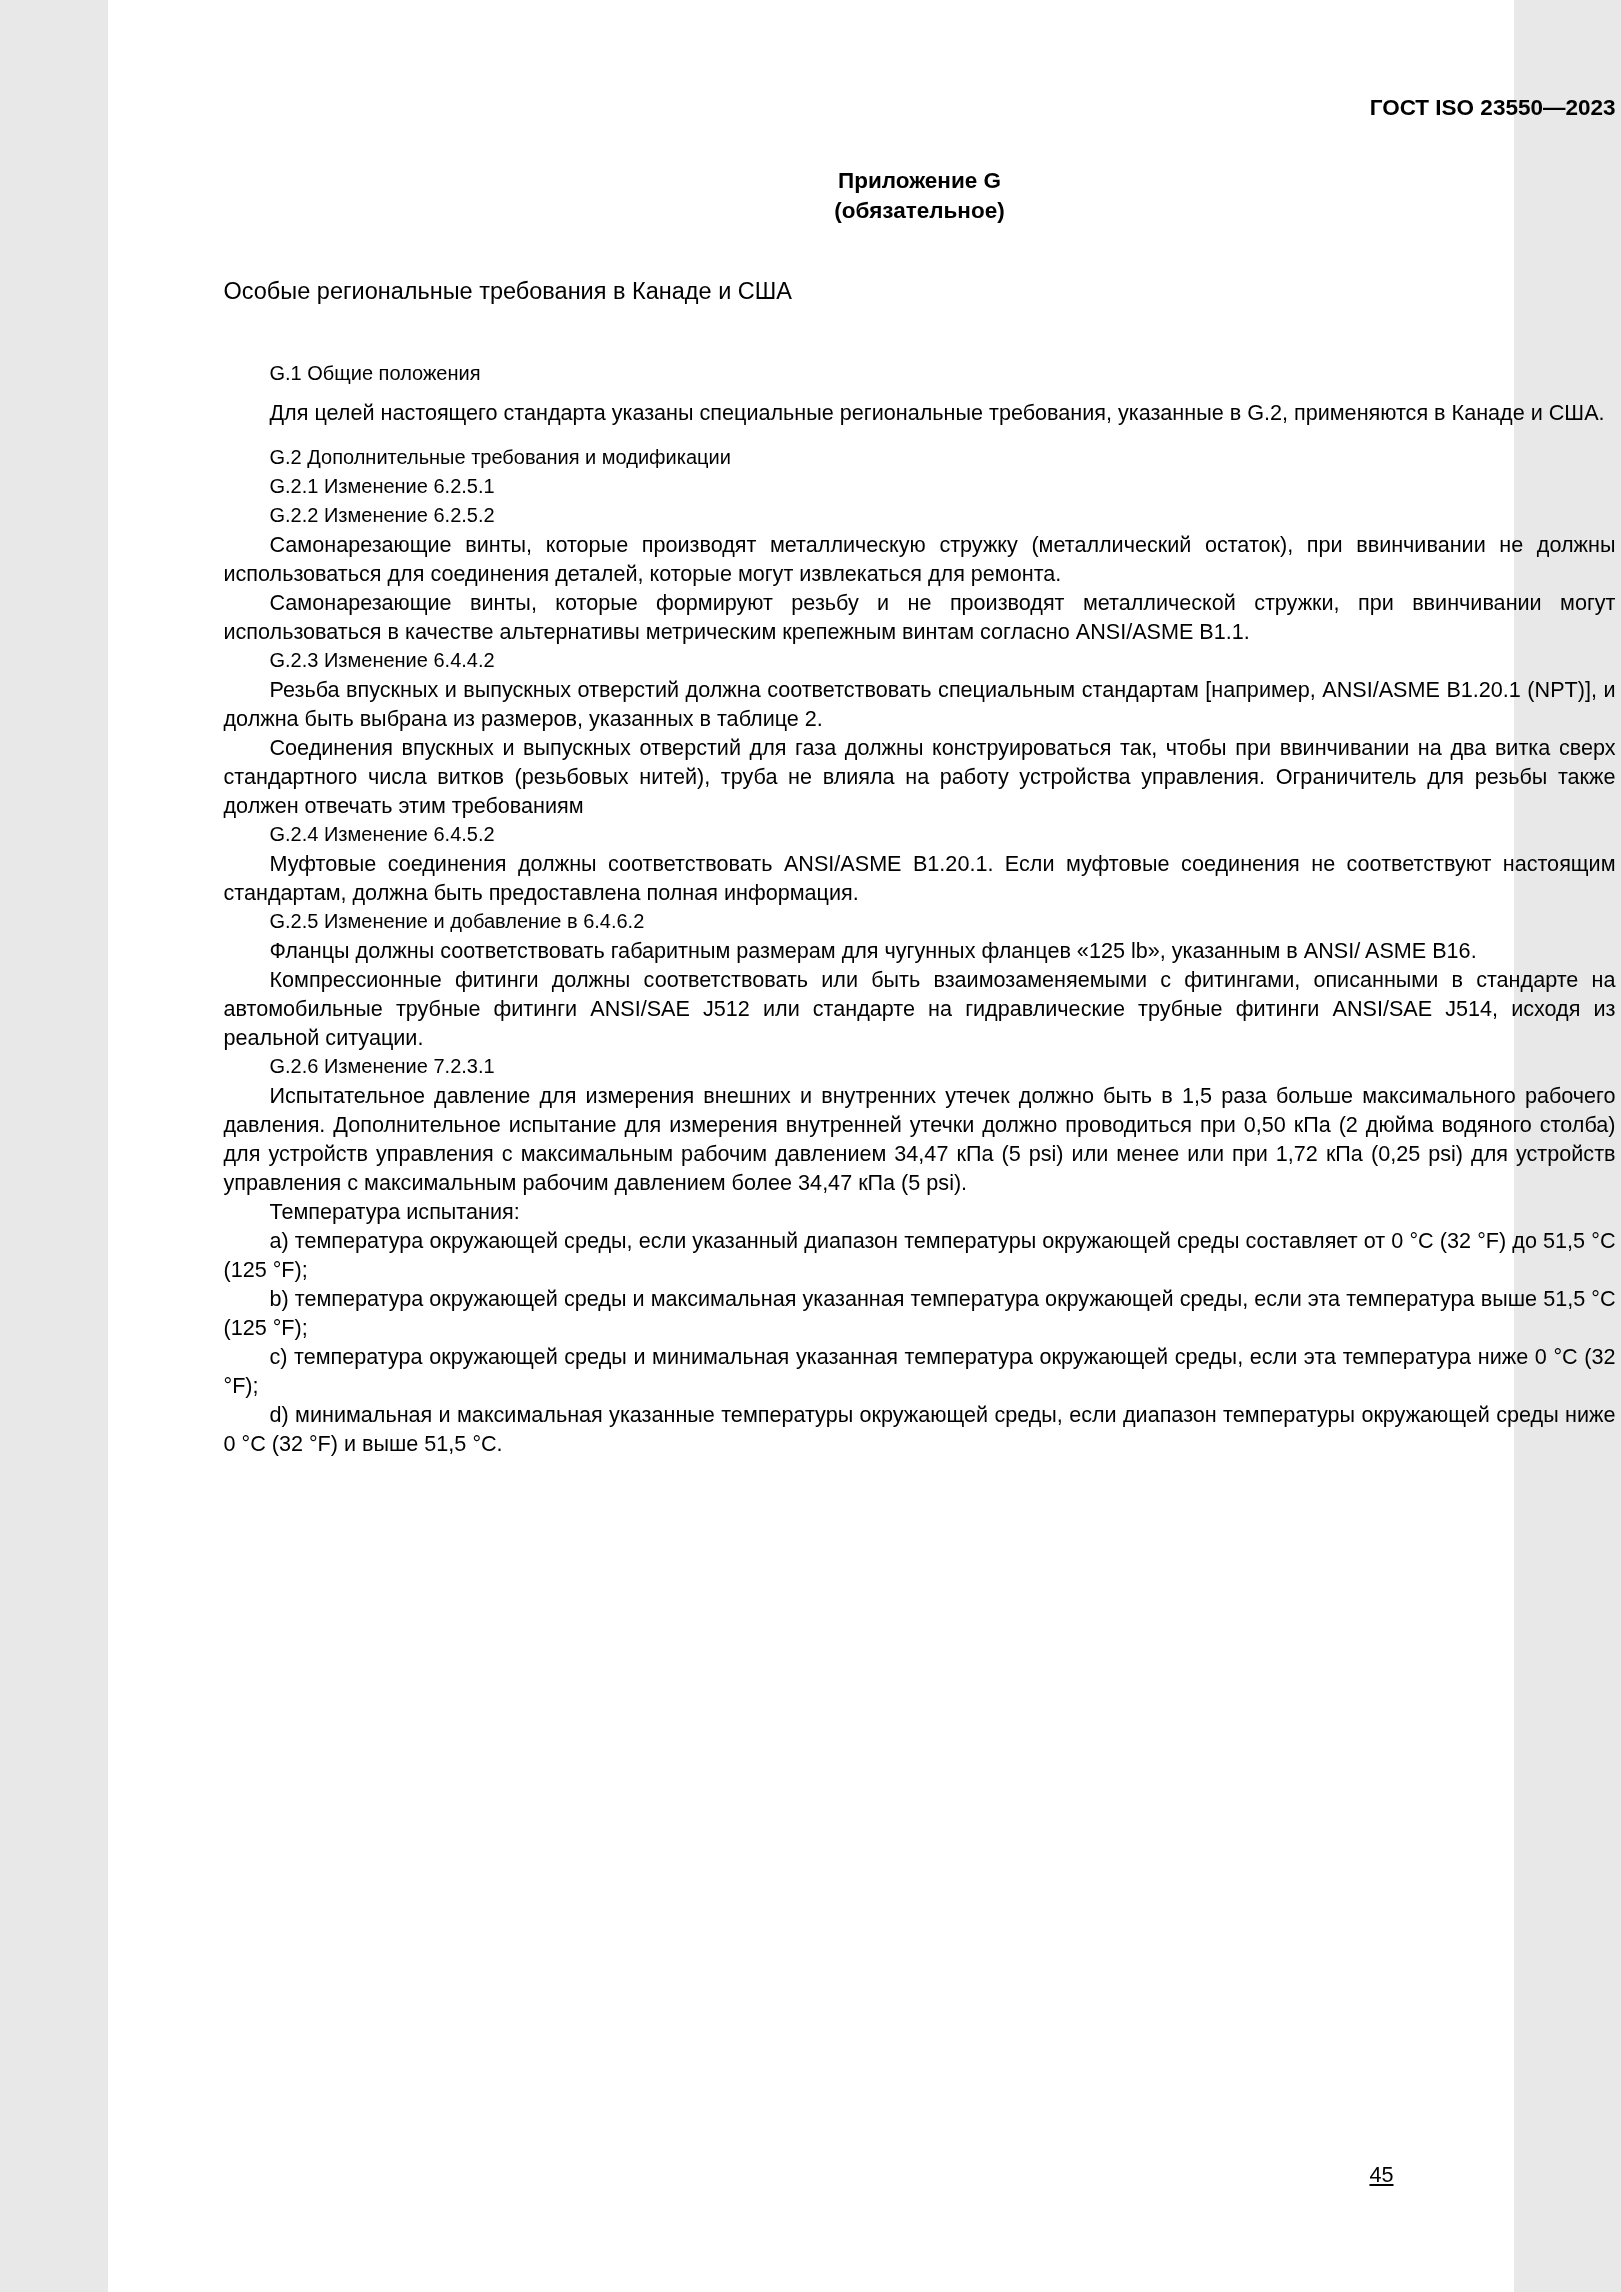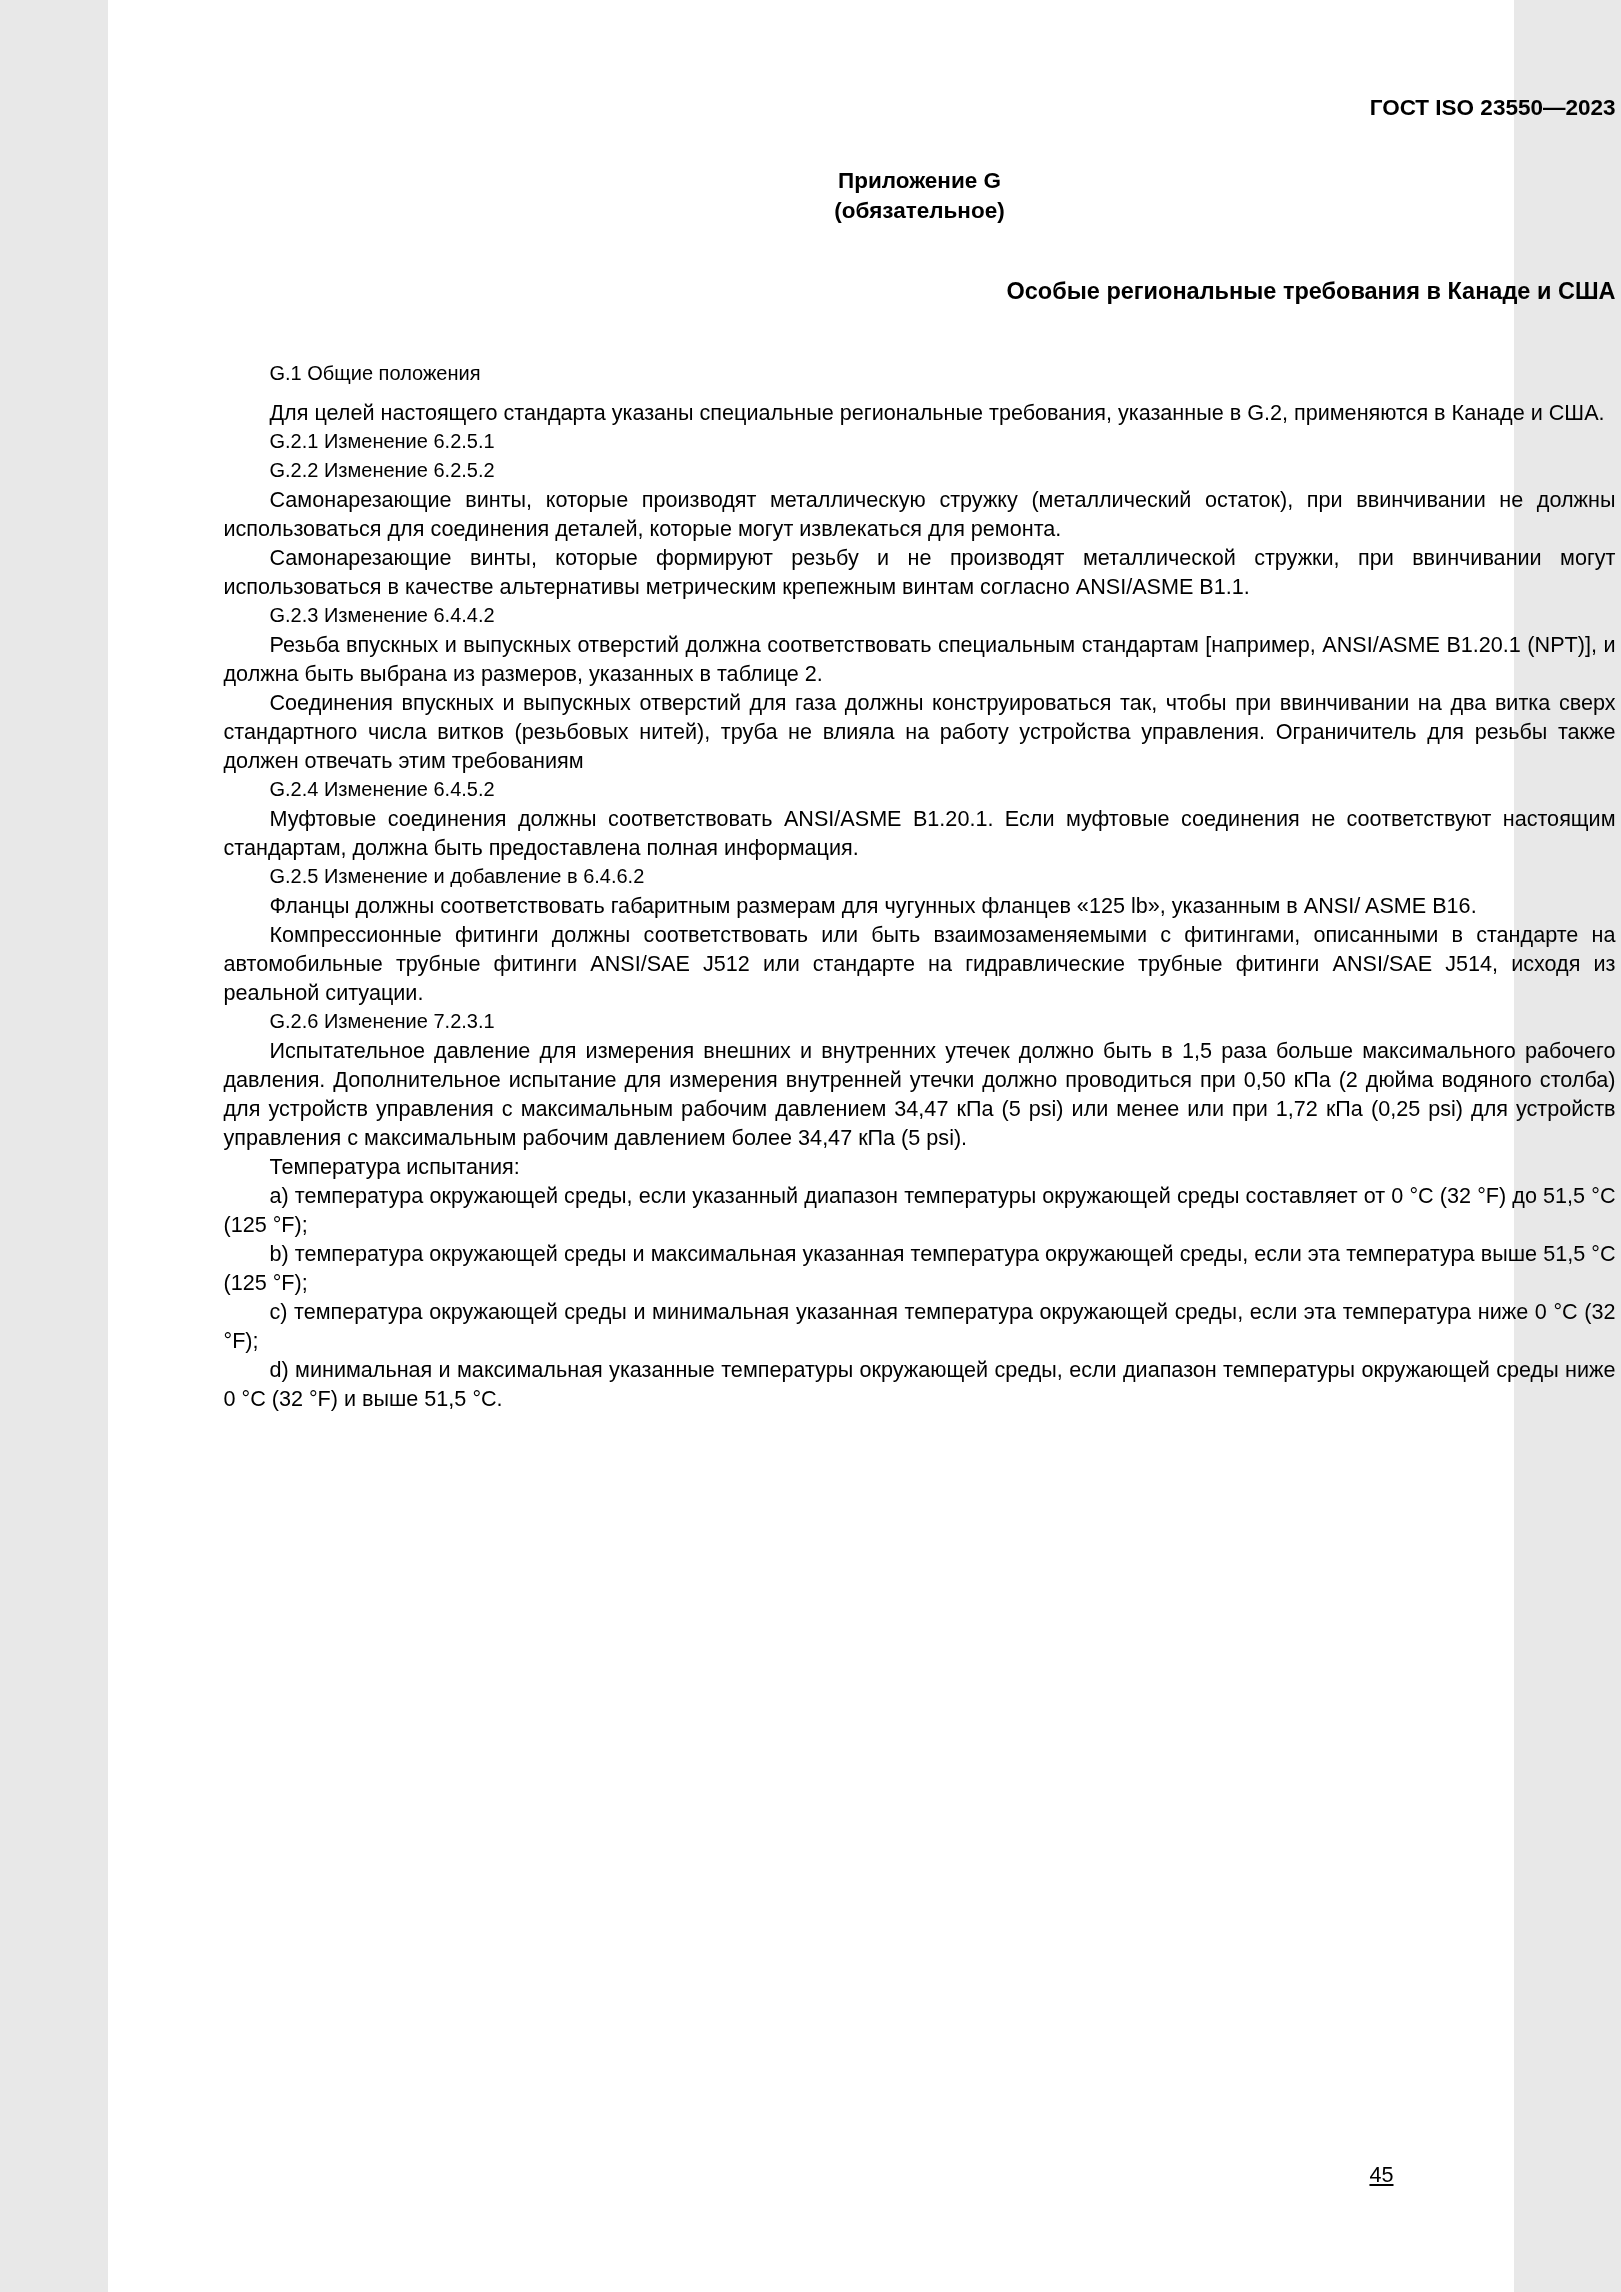--- a/index.html
+++ b/index.html
@@ -28,22 +28,22 @@
   }
   .appendix-label,
   .appendix-kind {
     text-align: center;
     font-weight: bold;
     font-size: 22.5px;
     line-height: 30px;
     margin: 0;
   }
   .doc-title {
-    text-align: right;
-    font-weight: bold;
+    text-align: left;
+    font-weight: normal;
     font-size: 23.5px;
     line-height: 29px;
     margin: 51px 0 53px 0;
   }
   .h {
     font-weight: normal;
     font-size: 20px;
     line-height: 29px;
     text-indent: 46px;
     text-align: left;
@@ -76,20 +76,21 @@
     <p class="doc-header">ГОСТ ISO 23550—2023</p>
 
     <p class="appendix-label">Приложение G</p>
     <p class="appendix-kind">(обязательное)</p>
 
     <p class="doc-title">Особые региональные требования в Канаде и США</p>
 
     <p class="h spaced-bottom">G.1 Общие положения</p>
     <p class="p">Для целей настоящего стандарта указаны специальные региональные требования, указанные в G.2, применяются в Канаде и США.</p>
 
+    <p class="h spaced-top">G.2 Дополнительные требования и модификации</p>
 
     <p class="h">G.2.1 Изменение 6.2.5.1</p>
 
     <p class="h">G.2.2 Изменение 6.2.5.2</p>
     <p class="p">Самонарезающие винты, которые производят металлическую стружку (металлический остаток), при ввинчивании не должны использоваться для соединения деталей, которые могут извлекаться для ремонта.</p>
     <p class="p">Самонарезающие винты, которые формируют резьбу и не производят металлической стружки, при ввинчивании могут использоваться в качестве альтернативы метрическим крепежным винтам согласно ANSI/ASME B1.1.</p>
 
     <p class="h">G.2.3 Изменение 6.4.4.2</p>
     <p class="p">Резьба впускных и выпускных отверстий должна соответствовать специальным стандартам [например, ANSI/ASME B1.20.1 (NPT)], и должна быть выбрана из размеров, указанных в таблице 2.</p>
     <p class="p">Соединения впускных и выпускных отверстий для газа должны конструироваться так, чтобы при ввинчивании на два витка сверх стандартного числа витков (резьбовых нитей), труба не влияла на работу устройства управления. Ограничитель для резьбы также должен отвечать этим требованиям</p>

